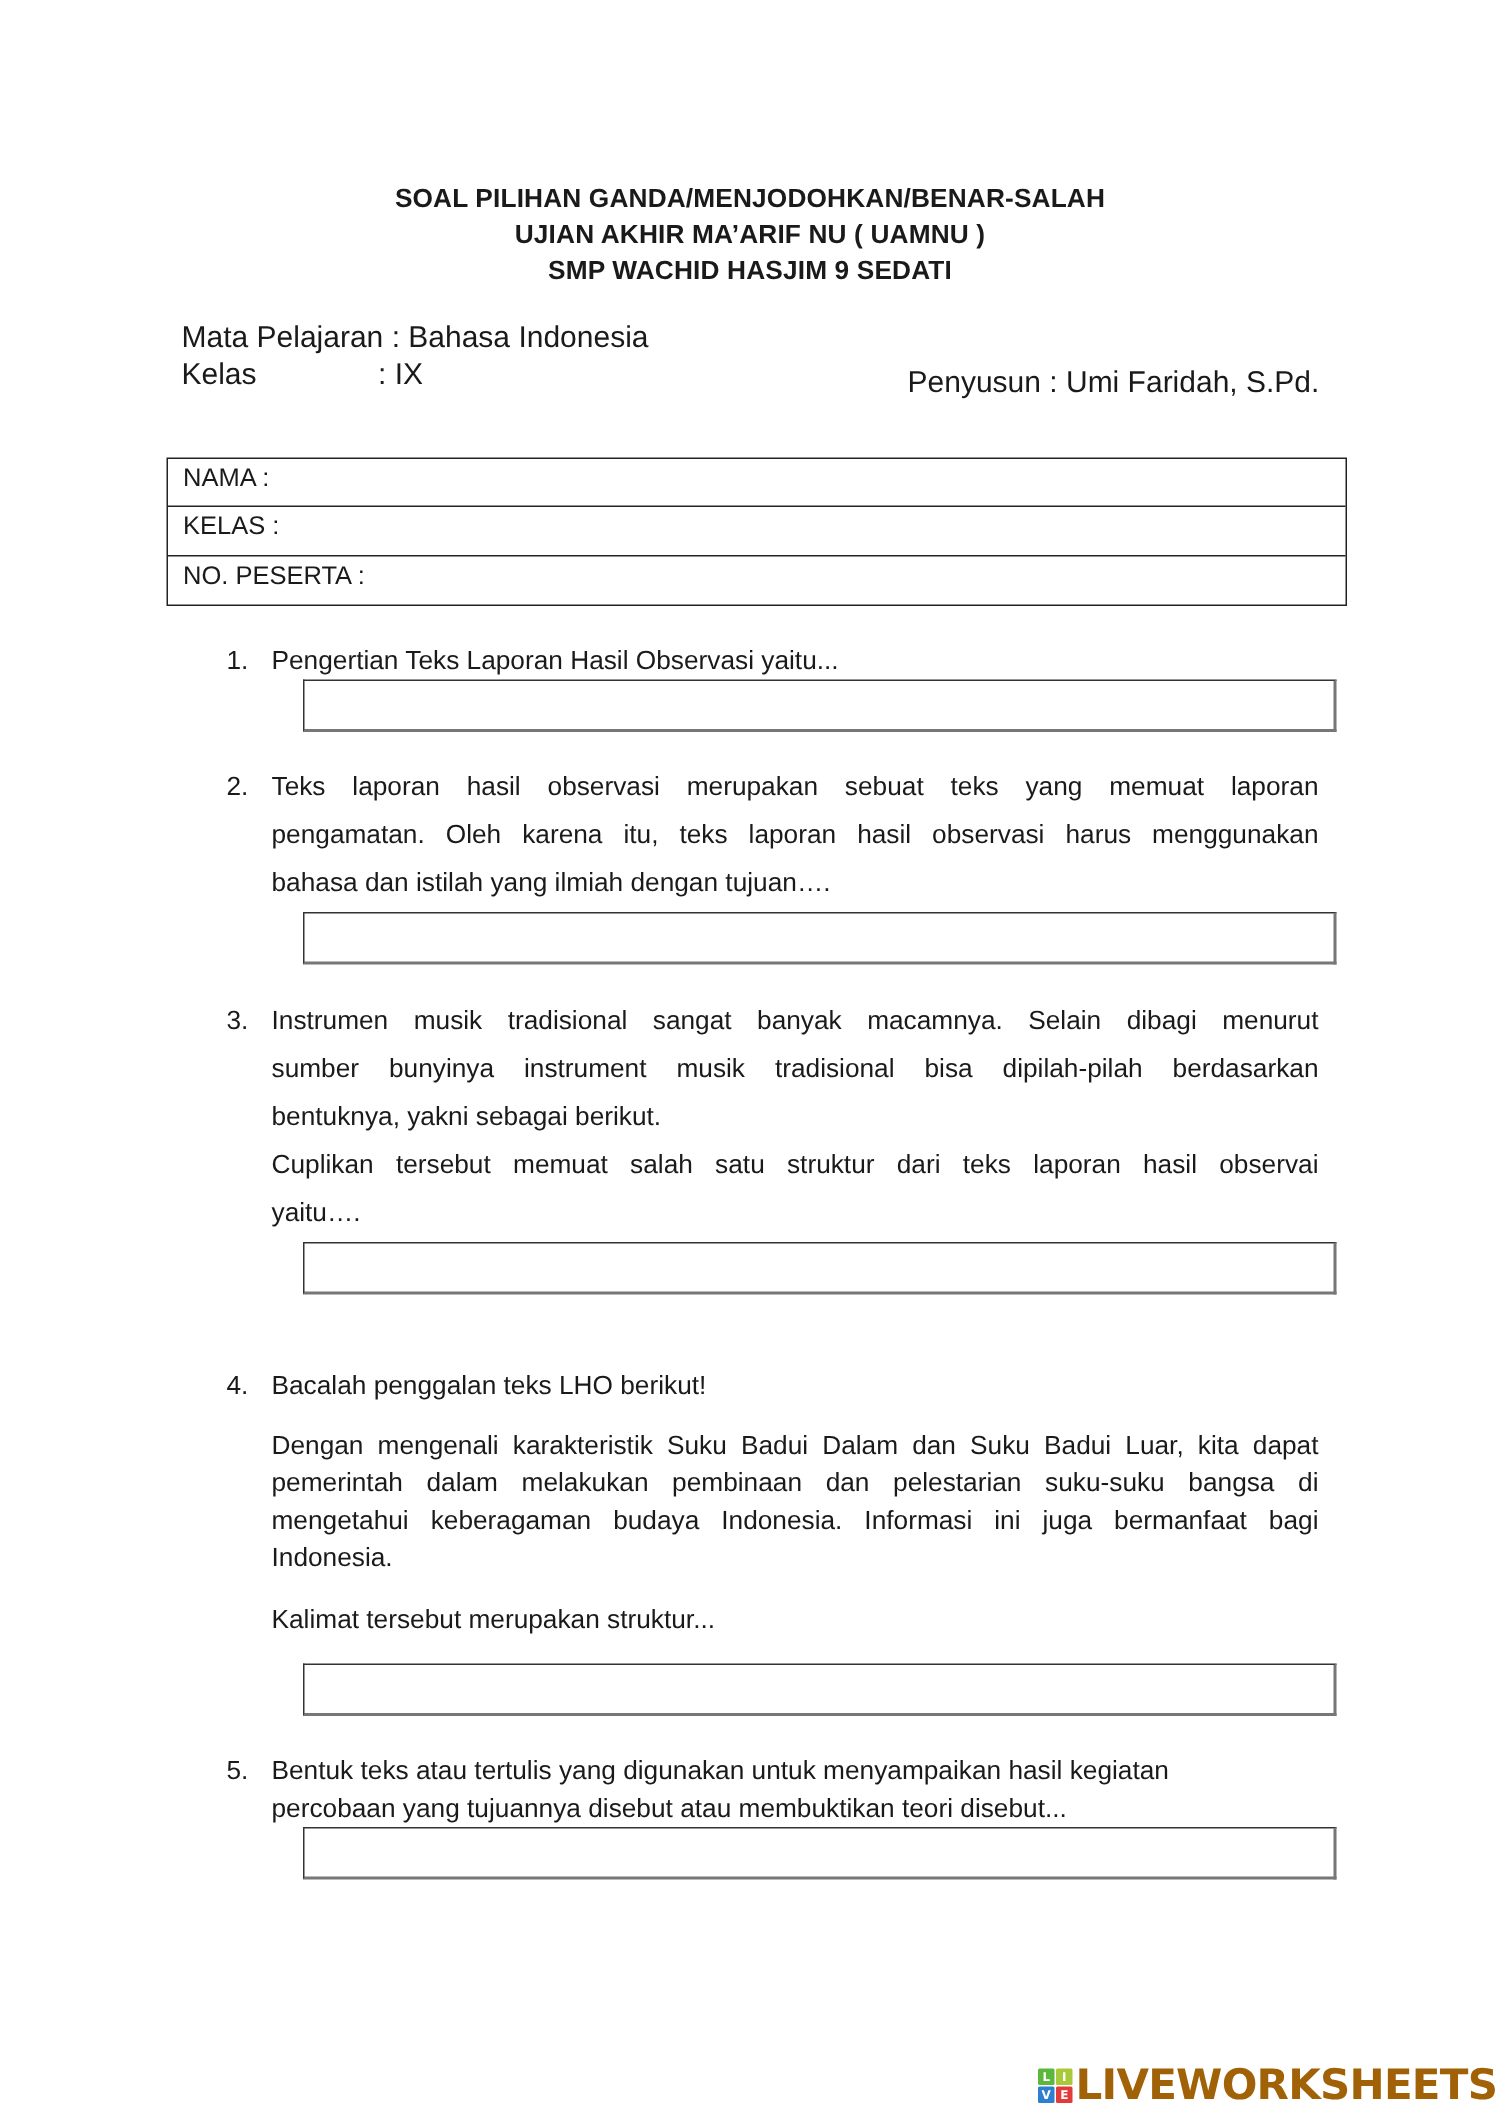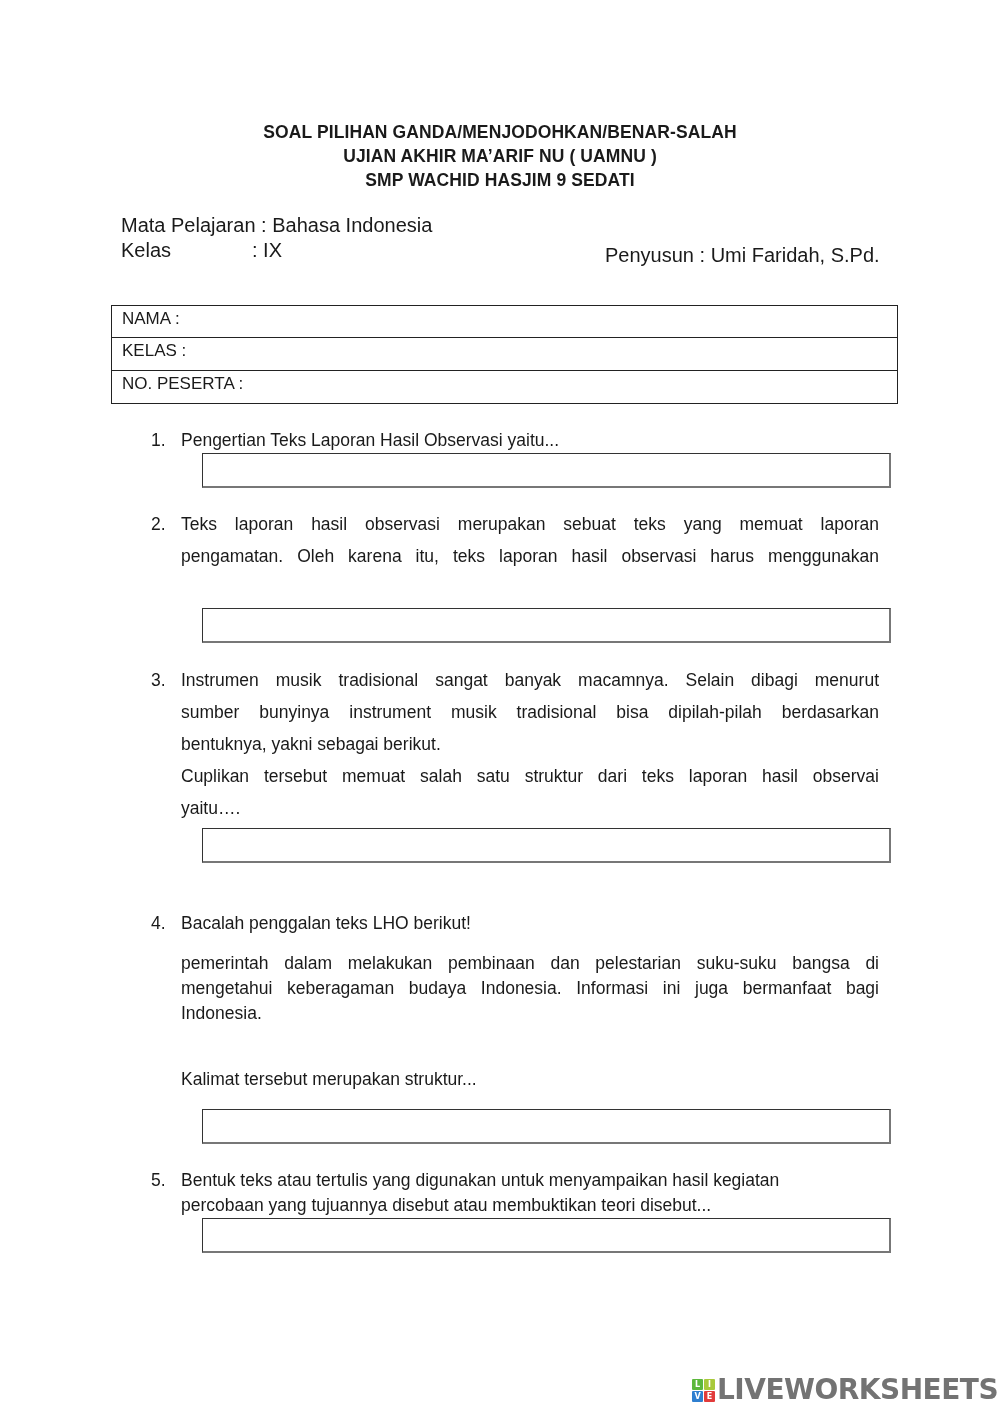--- a/index.html
+++ b/index.html
@@ -170,20 +170,21 @@
 </div>
 <div class="answer-box" style="top:453px;">
   <input type="text" value="" style="">
 </div>
 
 <div class="abs q" style="top:508px;">
   <span class="q-num" style="line-height:32px;">2.</span>
   <div class="q-body loose">
     <p class="just">Teks  laporan  hasil  observasi   merupakan  sebuat  teks  yang  memuat  laporan</p>
     <p class="just">pengamatan. Oleh karena itu, teks laporan hasil observasi harus menggunakan</p>
+    <p class="left">bahasa dan istilah yang ilmiah dengan tujuan….</p>
   </div>
 </div>
 <div class="answer-box" style="top:608px;">
   <input type="text" value="" style="">
 </div>
 
 <div class="abs q" style="top:664px;">
   <span class="q-num" style="line-height:32px;">3.</span>
   <div class="q-body loose">
     <p class="just">Instrumen musik tradisional sangat banyak macamnya. Selain dibagi menurut</p>
@@ -198,20 +199,21 @@
 </div>
 
 <div class="abs q" style="top:911px;">
   <span class="q-num" style="line-height:25px;">4.</span>
   <div class="q-body tight">
     <p class="left">Bacalah penggalan teks LHO berikut!</p>
   </div>
 </div>
 <div class="abs q" style="top:951px;">
   <div class="q-body tight">
+    <p class="just">Dengan mengenali karakteristik Suku Badui Dalam dan Suku Badui Luar, kita dapat</p>
     <p class="just">pemerintah dalam melakukan pembinaan dan pelestarian suku-suku bangsa di</p>
     <p class="just">mengetahui keberagaman budaya Indonesia. Informasi ini juga bermanfaat bagi</p>
     <p class="left">Indonesia.</p>
   </div>
 </div>
 <div class="abs q" style="top:1067px;">
   <div class="q-body tight">
     <p class="left">Kalimat tersebut merupakan struktur...</p>
   </div>
 </div>
@@ -230,14 +232,14 @@
   <input type="text" value="" style="">
 </div>
 
 <div class="abs logo">
   <div class="logo-grid">
     <span class="logo-cell" style="background: rgb(92, 184, 60);">L</span>
     <span class="logo-cell" style="background: rgb(168, 201, 58);">I</span>
     <span class="logo-cell" style="background: rgb(47, 127, 208);">V</span>
     <span class="logo-cell" style="background: rgb(226, 59, 59);">E</span>
   </div>
-  <span class="logo-text" style="color: #737373;">LIVEWORKSHEETS</span>
+  <span class="logo-text" style="color: #a16207;">LIVEWORKSHEETS</span>
 </div>
 
 </body></html>

